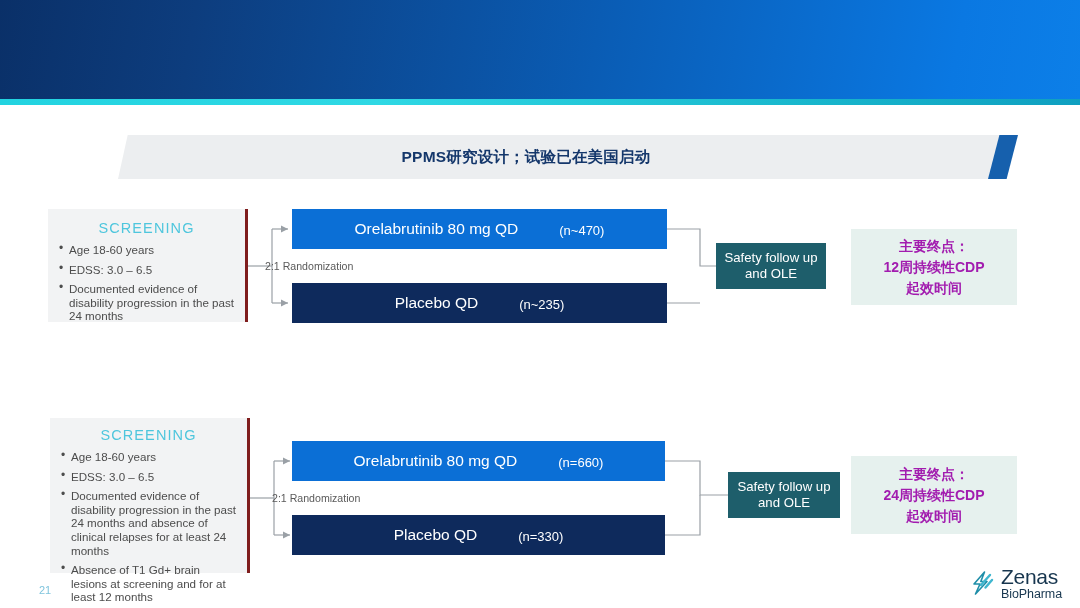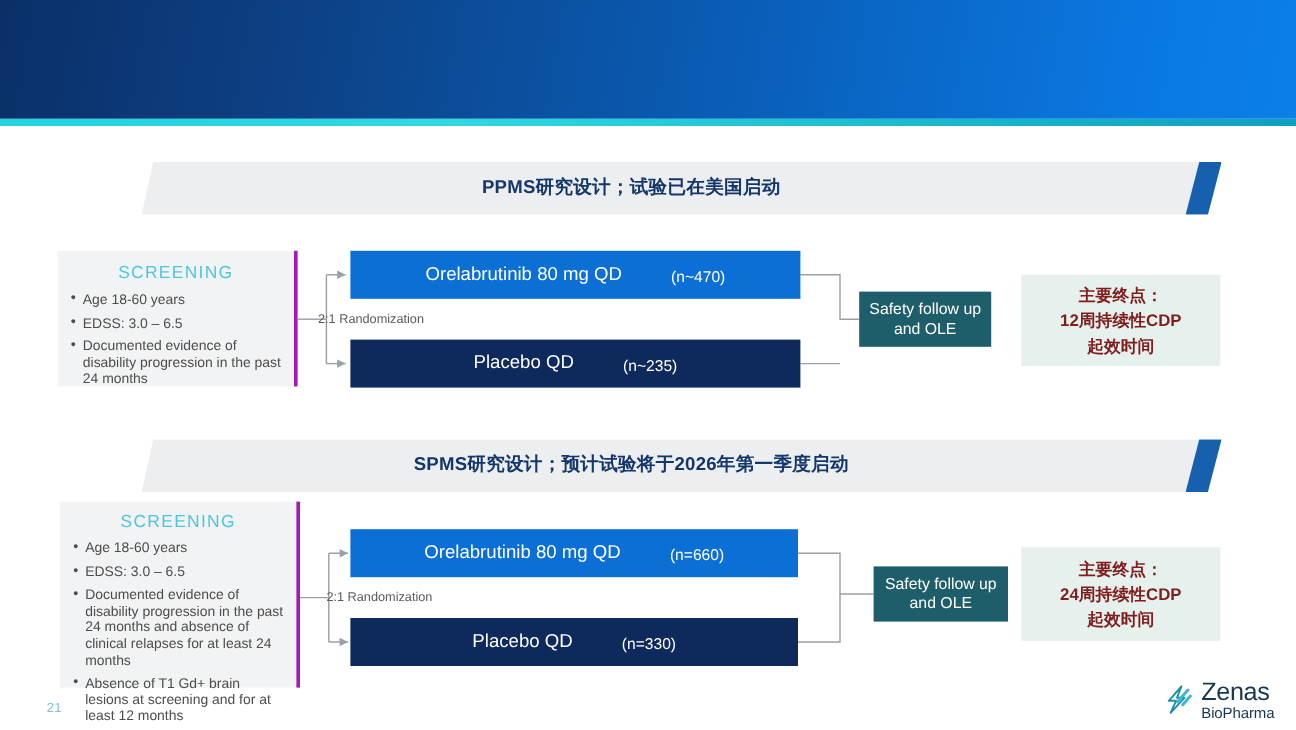--- a/index.html
+++ b/index.html
@@ -80,21 +80,21 @@
     font-size: 15.5px;
     font-weight: 700;
     letter-spacing: 0.2px;
     padding-right: 66px;
   }
 
   
   .screening {
     position: absolute;
     background: #f2f3f4;
-    border-right: 3px solid #a21caf;
+    border-right: 3px solid #7f1d1d;
   }
   .screening h4 {
     text-align: center;
     color: #4ec6dd;
     font-size: 14.5px;
     font-weight: 400;
     letter-spacing: 1.1px;
     margin-bottom: 7px;
   }
   .screening ul { list-style: none; }
@@ -158,21 +158,21 @@
     display: flex;
     align-items: center;
     justify-content: center;
     padding: 0 6px;
   }
 
   
   .endpoint {
     position: absolute;
     background: #e6f1ee;
-    color: #7f1d1d;
+    color: #a21caf;
     font-size: 14px;
     font-weight: 700;
     line-height: 21px;
     text-align: center;
     display: flex;
     align-items: center;
     justify-content: center;
     white-space: pre-line;
   }
 
@@ -278,25 +278,20 @@
     <span class="main">Placebo QD</span>
     <span class="n">(n~235)</span>
   </div>
 
   <div class="safety" style="left:716px; top:243px; width:110px; height:46px;">Safety follow up and OLE</div>
 
   <div class="endpoint" style="left:851px; top:229px; width:166px; height:76px;">主要终点：
 12周持续性CDP
 起效时间</div>
 
-  <div class="sec-header" style="left:118px; top:366px; width:882px;">
-    <div class="bar"></div>
-    <div class="accent"></div>
-    <div class="txt">SPMS研究设计；预计试验将于2026年第一季度启动</div>
-  </div>
 
   <div class="screening" style="left:50px; top:418px; width:200px; height:155px; padding:9px 10px 0 10px;">
     <h4>SCREENING</h4>
     <ul>
       <li>Age 18-60 years</li>
       <li>EDSS: 3.0 – 6.5</li>
       <li>Documented evidence of disability progression in the past 24 months and absence of clinical relapses for at least 24 months</li>
       <li>Absence of T1 Gd+ brain lesions at screening and for at least 12 months</li>
     </ul>
   </div>

